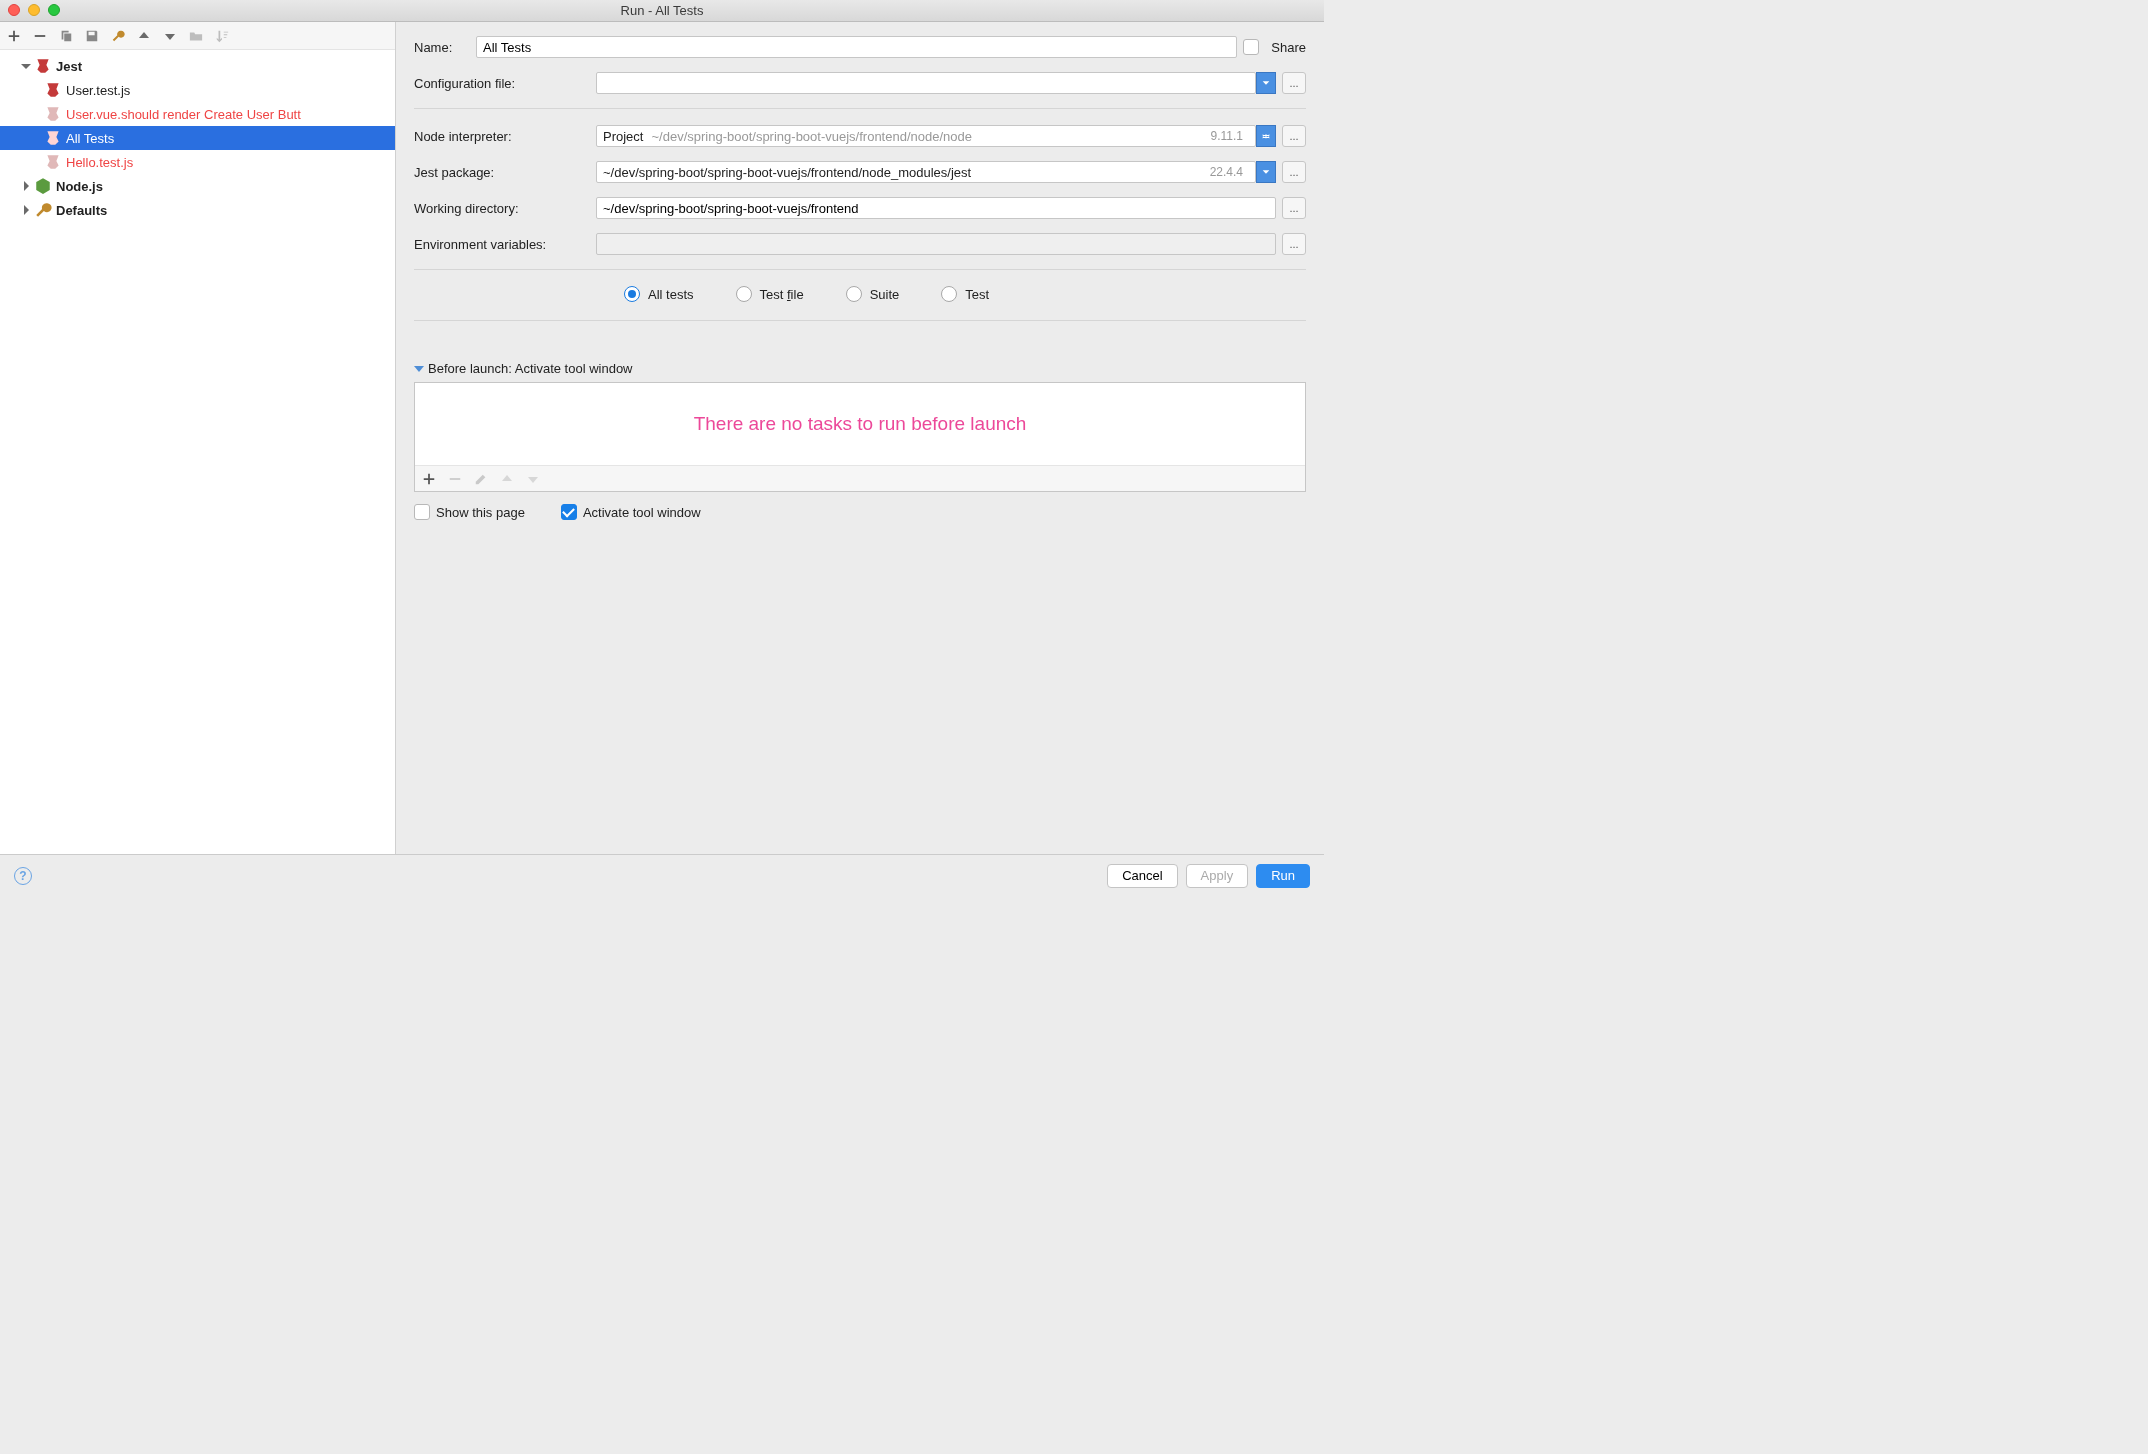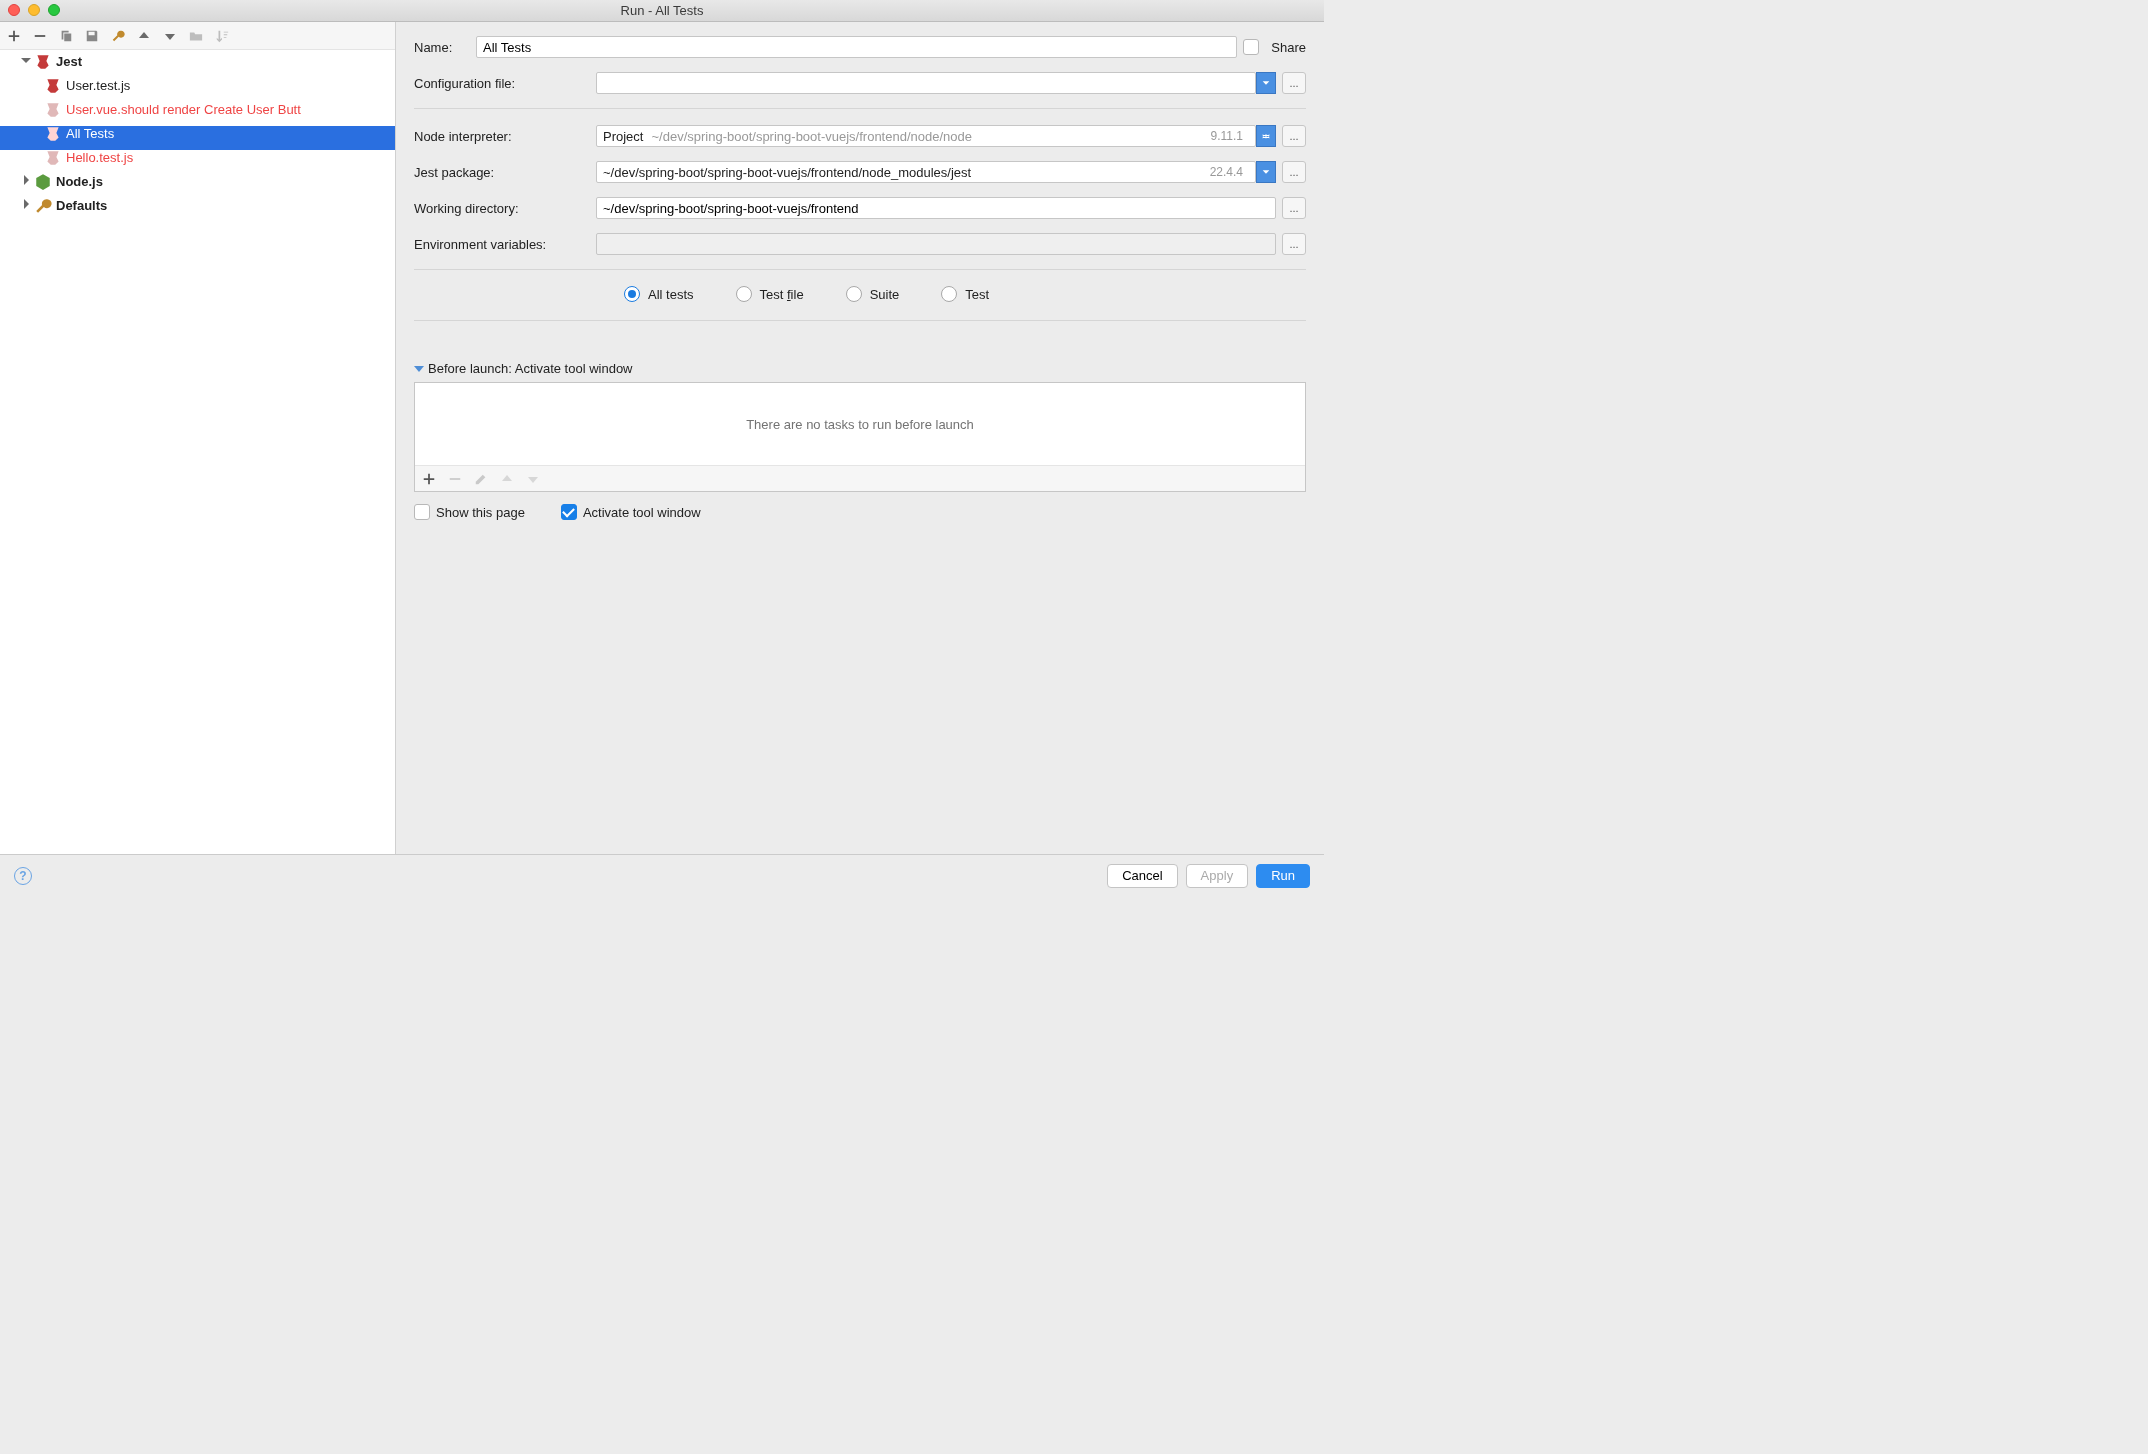--- a/index.html
+++ b/index.html
@@ -10,21 +10,21 @@
 .tl.red{background:#ff5f57;border:1px solid #e1433f;}
 .tl.yellow{background:#febc2e;border:1px solid #d9a326;}
 .tl.green{background:#28c840;border:1px solid #1fa32f;}
 .wintitle{font-size:13px;color:#3a3a3a;}
 .content{display:flex;height:calc(100% - 22px - 42px);}
 .sidebar{width:396px;background:#fff;border-right:1px solid #d0d0d0;display:flex;flex-direction:column;}
 .sb-toolbar{height:28px;border-bottom:1px solid #e4e4e4;display:flex;align-items:center;padding:0 6px;gap:10px;background:#f6f6f6;}
 .tb-icon{width:16px;height:16px;display:inline-flex;align-items:center;justify-content:center;color:#6b6b6b;cursor:pointer;}
 .tb-icon svg{width:14px;height:14px;}
 .tree{flex:1;overflow:auto;padding-top:4px;}
-.tree-row{display:flex;height:24px;padding-left:4px;cursor:default;white-space:nowrap;}
+.tree-row{display:flex;align-items:center;height:24px;padding-left:4px;cursor:default;white-space:nowrap;}
 .tree-row .caret{width:12px;height:12px;display:inline-flex;align-items:center;justify-content:center;margin-right:2px;}
 .tree-row .ricon{width:18px;height:16px;display:inline-flex;align-items:center;justify-content:center;margin-right:4px;}
 .tree-row .label{font-size:13px;}
 .bold{font-weight:600;}
 .indent1{padding-left:20px;}
 .indent2{padding-left:44px;}
 .selected{background:#2a6fe0;color:#fff;}
 .selected .label{color:#fff;}
 .jest-red svg path{fill:#c43a3a;}
 .jest-faded svg path{fill:#e0b8b8;}
@@ -50,21 +50,21 @@
 .expand-icon svg path{fill:#c8c8c8;}
 .highlight-box{border:3px solid #e8502a;padding:4px 6px;margin:-4px 0 10px 0;}
 .radio-row{display:flex;align-items:center;gap:42px;margin:12px 0 18px 0;padding-left:210px;}
 .radio-item{display:flex;align-items:center;gap:8px;cursor:pointer;}
 .radio{width:16px;height:16px;border:1px solid #a8a8a8;border-radius:50%;background:#fff;display:inline-flex;align-items:center;justify-content:center;}
 .radio.sel{border-color:#1a7be0;}
 .radio.sel::after{content:"";width:8px;height:8px;border-radius:50%;background:#1a7be0;}
 .before-launch{margin-top:40px;}
 .bl-header{display:flex;align-items:center;gap:4px;font-size:13px;margin-bottom:6px;}
 .bl-box{border:1px solid #c6c6c6;background:#fff;height:110px;display:flex;flex-direction:column;}
-.bl-empty{flex:1;display:flex;align-items:center;justify-content:center;color:#737373;font-size:13px;text-align:right;}
+.bl-empty{flex:1;display:flex;align-items:center;justify-content:center;color:#ec4899;font-size:19px;text-align:right;}
 .bl-tb{height:26px;border-top:1px solid #e5e5e5;display:flex;align-items:center;padding:0 6px;gap:10px;background:#f6f6f6;}
 .bot-row{display:flex;align-items:center;gap:36px;margin-top:12px;}
 .bot-row .item{display:flex;align-items:center;gap:6px;}
 .footer{height:42px;border-top:1px solid #cbcbcb;display:flex;align-items:center;padding:0 14px;background:#ececec;}
 .footer .help{width:18px;height:18px;border:1.5px solid #6aa4e4;border-radius:50%;color:#6aa4e4;font-size:12px;display:flex;align-items:center;justify-content:center;cursor:pointer;font-weight:600;}
 .footer .btns{margin-left:auto;display:flex;gap:8px;}
 .btn{height:24px;padding:0 14px;border:1px solid #c4c4c4;background:#fff;border-radius:4px;font-size:13px;cursor:pointer;display:inline-flex;align-items:center;}
 .btn.disabled{color:#aaa;}
 .btn.primary{background:#2d8cf0;border-color:#2d8cf0;color:#fff;}
 .caret-tri{width:0;height:0;border-left:5px solid transparent;border-right:5px solid transparent;}

